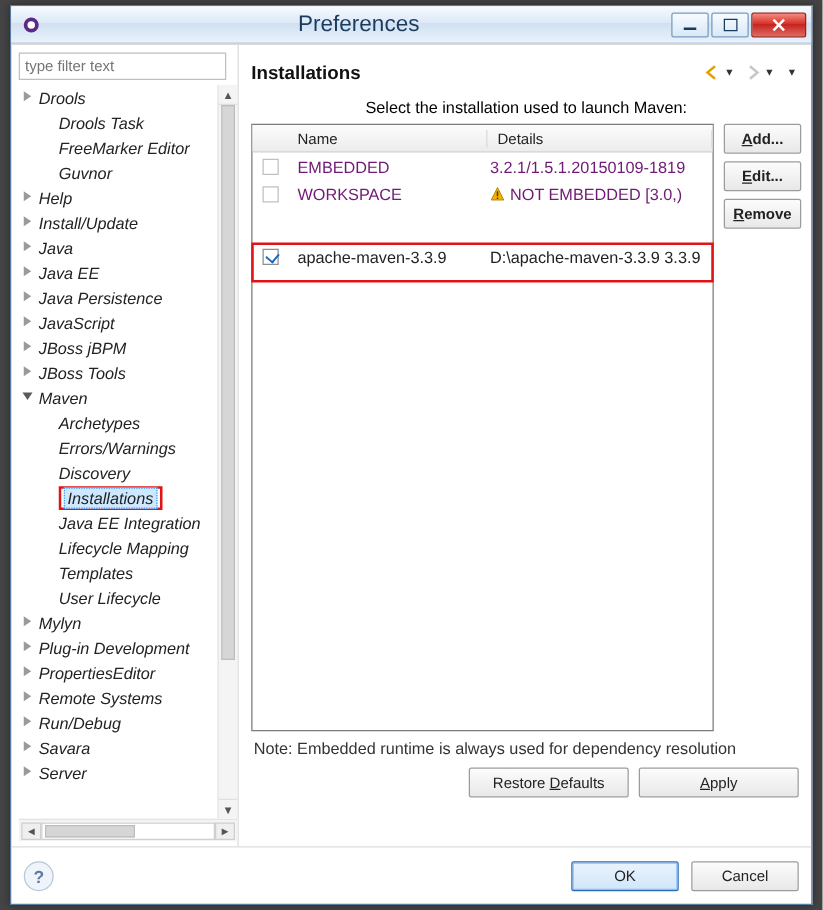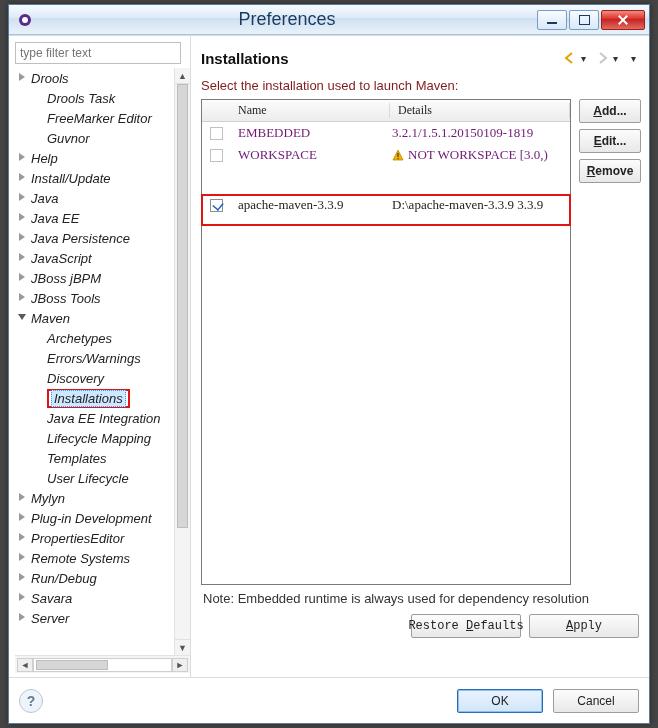--- a/index.html
+++ b/index.html
@@ -112,26 +112,26 @@
   .hscroll-thumb { width:72px; height:10px; background:#d6d6d6; margin-left:2px; border:1px solid #bdbdbd; }
   .hscroll-btn { width:16px; height:14px; border:1px solid #cfcfcf; background:#efefef; display:flex; align-items:center; justify-content:center; font-size:9px; color:#555;}
 
   .right-pane { flex:1; display:flex; flex-direction:column; padding:6px 8px 6px 10px; }
   .page-head { display:flex; align-items:center; height:32px; }
   .page-title { font-size:15px; font-weight:600; color:#111; flex:1; }
   .nav-arrows { display:flex; gap:2px; align-items:center; }
   .arrow-btn { width:18px; height:18px; display:flex; align-items:center; justify-content:center; }
   .arrow-btn svg { display:block; }
   .menu-caret { width:10px; font-size:10px; color:#333; }
-  .desc { padding:4px 0 6px 0; color:#7f1d1d; }
+  .desc { padding:4px 0 6px 0; color:#000000;text-align:center; }
 
   .inst-body { display:flex; gap:8px; }
   .table-wrap {
     border:1px solid #7a7a7a; flex:1; height:486px;
-    display:flex; flex-direction:column; background:#fff;font-family:Liberation Serif, serif;
+    display:flex; flex-direction:column; background:#fff;
   }
   .thead {
     display:flex; align-items:center;
     background:linear-gradient(#fcfcfc,#ececec);
     border-bottom:1px solid #d0d0d0; height:22px;
   }
   .th { padding:0 8px; font-size:12px; color:#222; border-right:1px solid #d9d9d9; }
   .th-chk { width:28px; }
   .th-name { width:160px; }
   .th-det { flex:1; }
@@ -165,21 +165,21 @@
   .btn {
     height:24px; border:1px solid #9c9c9c; border-radius:2px;
     background:linear-gradient(#fcfcfc,#e8e8e8);
     font-size:12px; display:flex; align-items:center; justify-content:center;
     cursor:default;
   }
   .mn { text-decoration: underline; }
 
   .note { padding:6px 2px 2px 2px; color:#333; }
   .lower-btns { display:flex; justify-content:flex-end; gap:8px; padding:6px 2px 4px 2px; }
-  .lower-btns .btn { width:110px;font-family:Liberation Mono, monospace; }
+  .lower-btns .btn { width:128px; }
 
   .footer {
     border-top:1px solid #dcdcdc; height:46px;
     display:flex; align-items:center; padding:0 10px;
   }
   .help-icon {
     width:24px; height:24px; border:1px solid #b9c7d4; border-radius:50%;
     display:flex; align-items:center; justify-content:center;
     color:#5a7ca0; font-weight:600; font-size:14px; background:#eef4fa;
   }
@@ -470,21 +470,21 @@
                   <div class="td-chk">
                     <span class="chkbox dim"></span>
                   </div>
                   <div class="td-name">WORKSPACE</div>
                   <div class="td-det">
                     <span class="warn-icon"><svg width="12" height="12" viewBox="0 0 12 12">
                         <path d="M6 1 L11 11 L1 11 Z" fill="#f2b200" stroke="#b07c00" stroke-width="0.7"></path>
                         <rect x="5.4" y="4" width="1.2" height="4" fill="#5a3b00"></rect>
                         <rect x="5.4" y="9" width="1.2" height="1.2" fill="#5a3b00"></rect>
                       </svg></span>
-                    <span>NOT WORKSPACE [3.0,)</span>
+                    <span>NOT EMBEDDED [3.0,)</span>
                   </div>
                 </div>
                 <div class="trow row-highlight">
                   <div class="td-chk">
                     <span class="chkbox checked"></span>
                   </div>
                   <div class="td-name">apache-maven-3.3.9</div>
                   <div class="td-det">
                     <span>D:\apache-maven-3.3.9 3.3.9</span>
                   </div>

